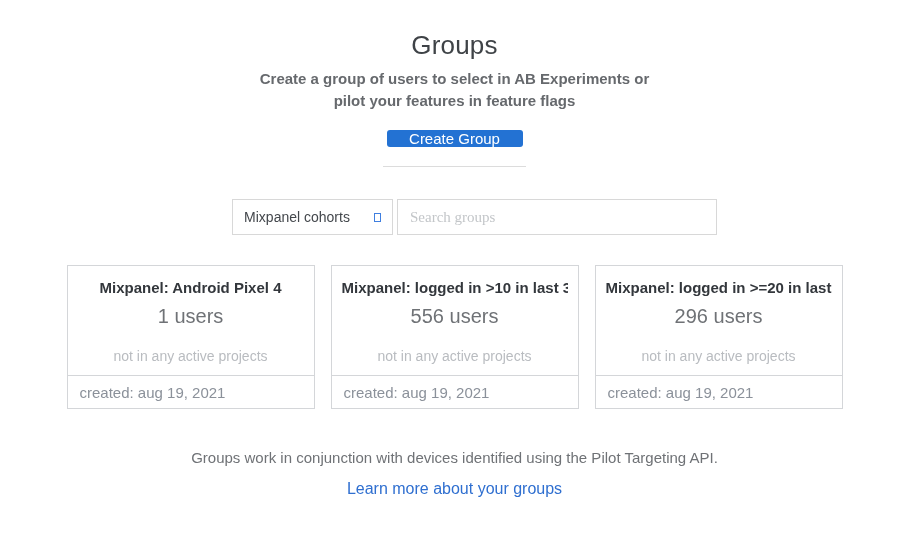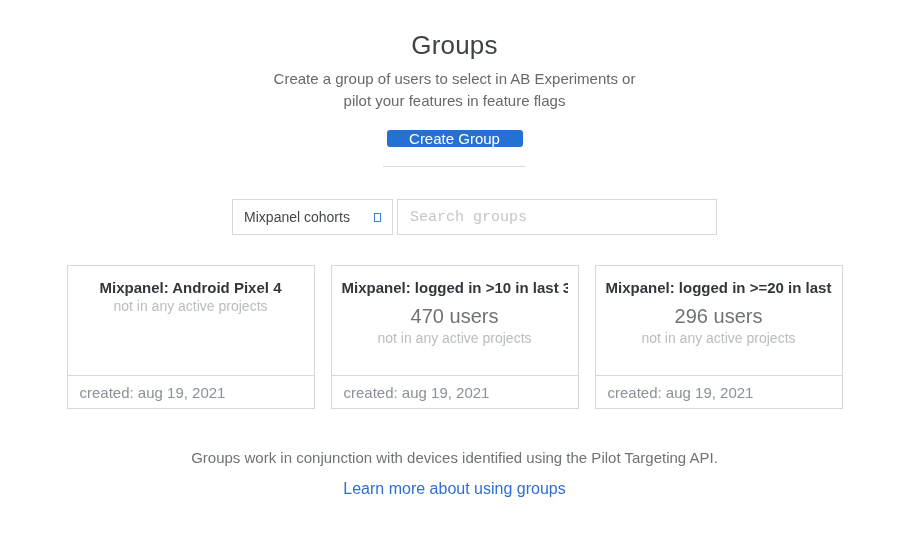--- a/index.html
+++ b/index.html
@@ -7,43 +7,43 @@
     --link:#2f6fd0;
     --border:#d8d8d8;
     --card-border:#d4d6d9;
   }
   *{margin:0;padding:0;box-sizing:border-box;}
   html,body{width:909px;height:558px;background:#ffffff;overflow:hidden;
     font-family:"Liberation Sans", sans-serif;}
   .page{width:909px;height:478px;display:flex;flex-direction:column;align-items:center;}
 
   .page-title{margin-top:30px;font-size:26px;font-weight:400;color:#3f4347;letter-spacing:.2px;}
-  .subtitle{margin-top:7px;text-align:center;font-size:15px;line-height:22px;color:#66696d;}
+  .subtitle{margin-top:7px;text-align:center;font-size:15px;line-height:22px;color:#66696d;font-weight:bold;}
 
   .create-btn{margin-top:18px;width:136px;height:34px;border:none;border-radius:3px;
     background:var(--accent);color:#ffffff;font-size:15px;font-family:inherit;cursor:pointer;}
 
   .hr-divider{margin-top:19px;width:143px;height:0;border-top:1px solid #dcdcdc;}
 
   .controls-row{margin-top:32px;display:flex;gap:4px;align-items:stretch;padding-left:40px;}
   .cohort-dropdown{width:161px;height:36px;border:1px solid var(--border);background:#fff;
     display:flex;align-items:center;justify-content:center;gap:10px;cursor:pointer;}
   .cohort-dropdown .dd-label{font-size:14px;color:#43474c;}
   .dd-indicator{display:inline-block;width:7px;height:9px;border:1px solid #3f7fe0;margin-left:14px;}
   .search-input{width:320px;height:36px;border:1px solid var(--border);padding:0 12px;
-    font-size:15px;font-family:Liberation Mono, monospace;color:#43474c;outline:none;}
+    font-size:15px;font-family:Liberation Serif, serif;color:#43474c;outline:none;}
   .search-input::placeholder{color:#c3c6c9;}
 
   .cards-row{margin-top:30px;display:flex;gap:16px;}
   .group-card{width:248px;border:1px solid var(--card-border);background:#fff;display:flex;flex-direction:column;}
   .card-body{height:109px;text-align:center;padding:0 10px;overflow:hidden;}
   .card-title{margin-top:13px;font-size:15px;font-weight:700;color:#33373c;
     white-space:nowrap;overflow:hidden;}
   .card-users{margin-top:9px;font-size:20px;color:#6f7276;font-weight:400;}
-  .card-status{margin-top:2px;font-size:14px;color:#b9bcc0;}
+  .card-status{margin-top:20px;font-size:14px;color:#b9bcc0;}
   .card-footer{height:33px;border-top:1px solid var(--card-border);display:flex;align-items:center;
     padding-left:12px;font-size:15px;color:#8b919a;}
 
   .footer-note{margin-top:40px;font-size:15px;color:#6f7276;}
   .footer-link{margin-top:14px;font-size:16px;color:var(--link);text-decoration:none;cursor:pointer;}
 </style>
 </head>
 <body>
 
 <div class="page">
@@ -65,41 +65,42 @@
       <span class="dd-indicator"></span>
     </div>
     <input class="search-input" type="text" placeholder="Search groups" style="">
   </div>
 
   <div class="cards-row">
 
     <div class="group-card">
       <div class="card-body">
         <div class="card-title">Mixpanel: Android Pixel 4</div>
+        <div class="card-users">1 users</div>
         <div class="card-status">not in any active projects</div>
       </div>
       <div class="card-footer">created: aug 19, 2021</div>
     </div>
 
     <div class="group-card">
       <div class="card-body">
         <div class="card-title">Mixpanel: logged in &gt;10 in last 30 ...</div>
-        <div class="card-users">470 users</div>
+        <div class="card-users">556 users</div>
         <div class="card-status">not in any active projects</div>
       </div>
       <div class="card-footer">created: aug 19, 2021</div>
     </div>
 
     <div class="group-card">
       <div class="card-body">
         <div class="card-title">Mixpanel: logged in &gt;=20 in last 30...</div>
         <div class="card-users">296 users</div>
         <div class="card-status">not in any active projects</div>
       </div>
       <div class="card-footer">created: aug 19, 2021</div>
     </div>
 
   </div>
 
   <div class="footer-note">Groups work in conjunction with devices identified using the Pilot Targeting API.</div>
-  <a class="footer-link">Learn more about using groups</a>
+  <a class="footer-link">Learn more about your groups</a>
 
 </div>
 
 </body></html>

